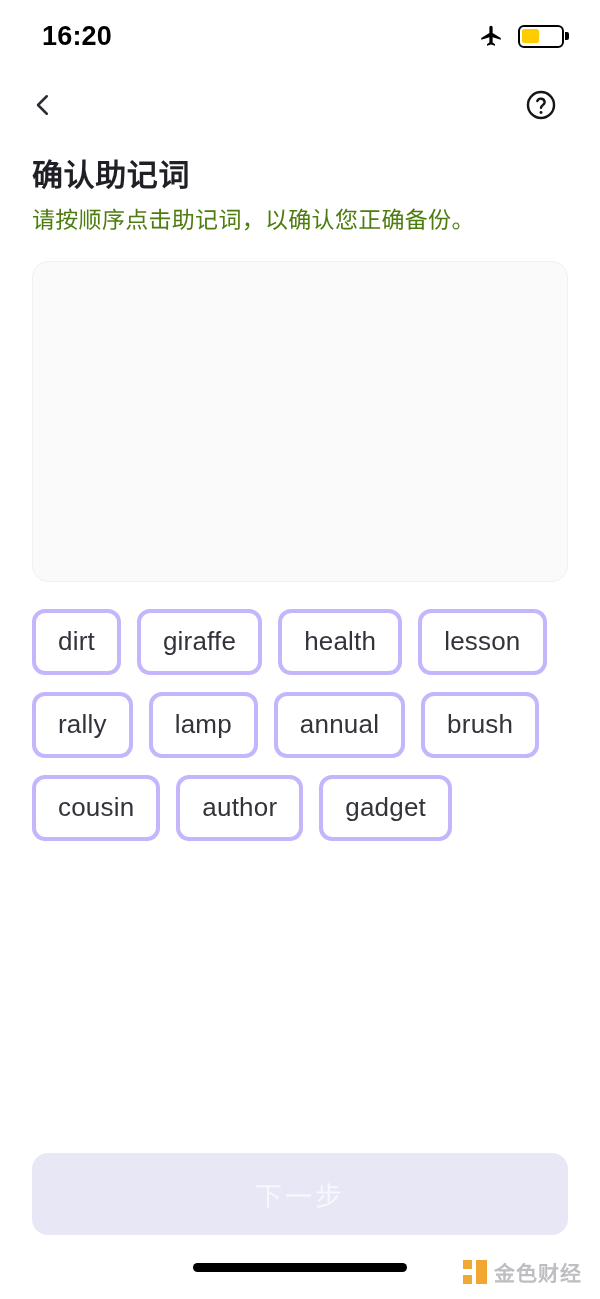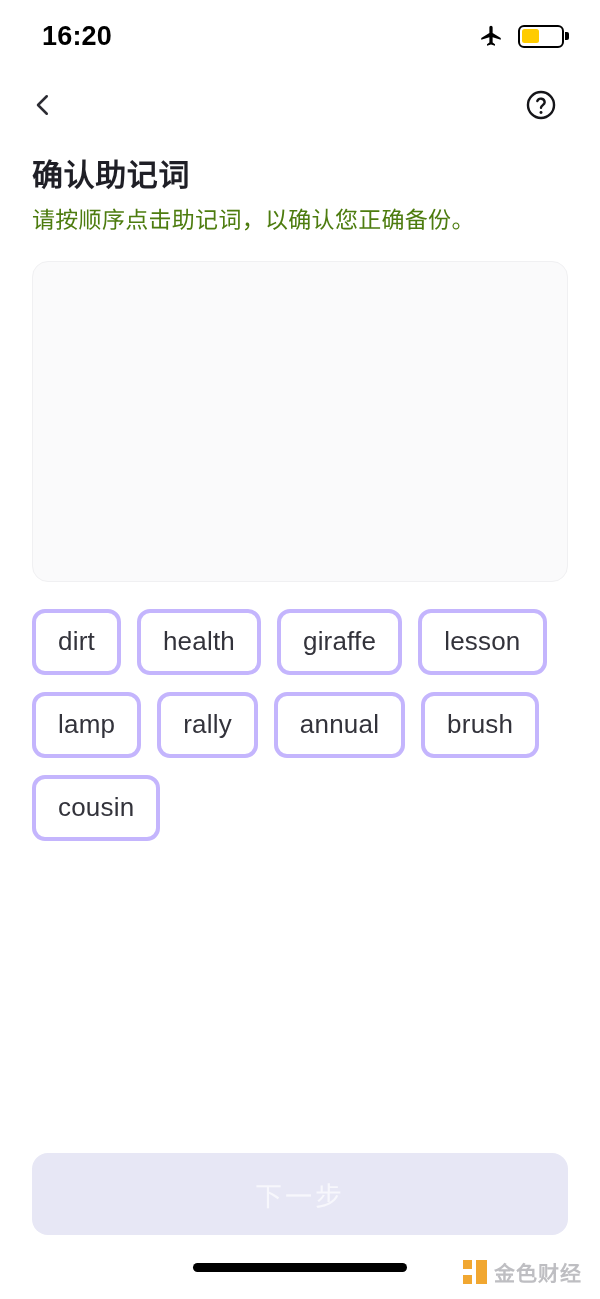--- a/index.html
+++ b/index.html
@@ -266,28 +266,30 @@
 
   <div class="heading-block">
     <h1 class="page-title">确认助记词</h1>
     <p class="page-subtitle">请按顺序点击助记词，以确认您正确备份。</p>
   </div>
 
   <div class="answer-area" id="answer-area"></div>
 
   <div class="word-bank" id="word-bank">
       <button class="word-chip">dirt</button>
+      <button class="word-chip">giraffe</button>
       <button class="word-chip">health</button>
-      <button class="word-chip">giraffe</button>
       <button class="word-chip">lesson</button>
+      <button class="word-chip">rally</button>
       <button class="word-chip">lamp</button>
-      <button class="word-chip">rally</button>
       <button class="word-chip">annual</button>
       <button class="word-chip">brush</button>
       <button class="word-chip">cousin</button>
+      <button class="word-chip">author</button>
+      <button class="word-chip">gadget</button>
     </div>
 
   <div class="spacer"></div>
 
   <button class="next-button" disabled="" style="background: rgb(231, 231, 245); color: rgb(247, 247, 252);">下一步</button>
 
   <div class="bottom-zone">
     <div class="home-indicator"></div>
     <div class="watermark">
       <div class="wm-mark">

